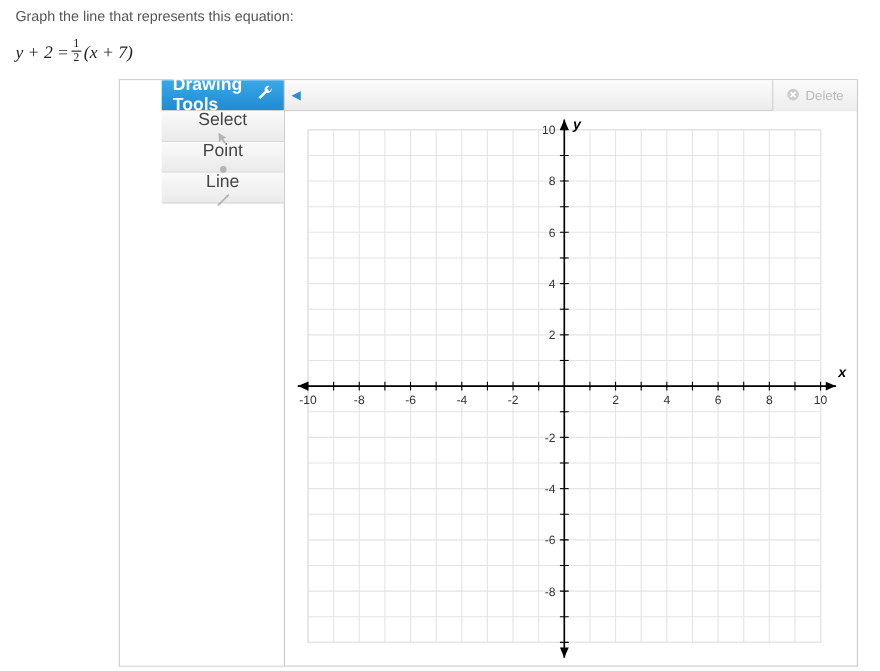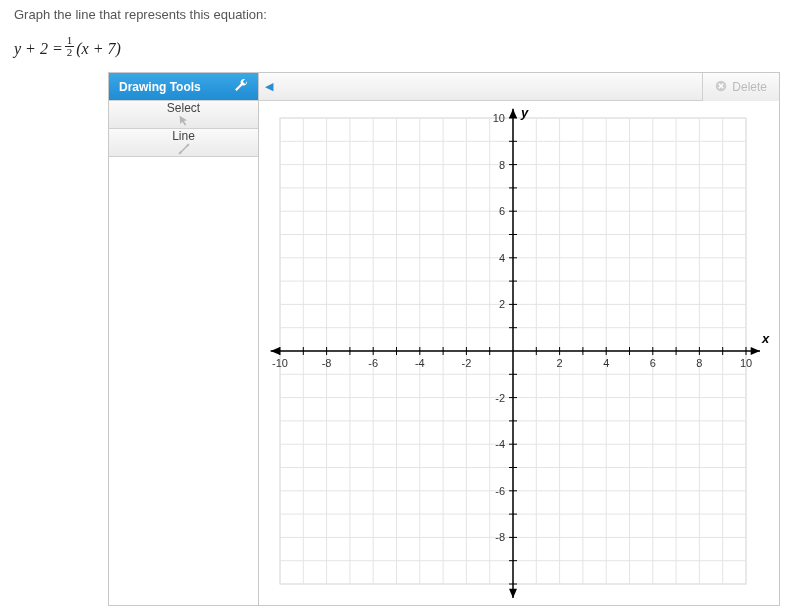--- a/index.html
+++ b/index.html
@@ -12,21 +12,22 @@
 
   .widget-wrap { padding-left: 108px; }
   .widget { border: 1px solid #c8c8c8; width: 672px; height: 534px; display: flex; position: relative; background: #fff; }
 
   
   .sidebar { width: 150px; border-right: 1px solid #c8c8c8; background: #fff; }
   .sb-header,
   .sb-item {
     display: flex; justify-content: space-between; align-items: center;
     height: 28px; padding: 0 10px; border-bottom: 1px solid #d0d0d0;
-    font-size: 12px;
+    font-size: 16px;
+    margin-left: 38px;
   }
   .sb-header {
     background: linear-gradient(#3aa7e6, #1f8cd4);
     color: #fff; font-weight: bold;
   }
   .sb-item {
     background: linear-gradient(#fafafa, #eaeaea);
     color: #444; cursor: pointer; flex-direction: column;
   }
   .sb-icon { opacity: 0.55; }
@@ -84,20 +85,28 @@
           <svg width="14" height="14" viewBox="0 0 16 16">
               <path fill="#fff" d="M14.7 3.3a4 4 0 0 1-5.2 5L3 14.8 1.2 13l6.5-6.5A4 4 0 0 1 12.7 1.3l-2.5 2.5 1 2 2 1z"></path>
             </svg>
         </span>
       </div>
       <div class="sb-item">
         <span>Select</span>
         <span class="sb-icon">
           <svg width="12" height="12" viewBox="0 0 16 16">
               <path fill="#888" d="M2 1l10 6-4 1 3 5-2 1-3-5-3 3z"></path>
+            </svg>
+        </span>
+      </div>
+      <div class="sb-item">
+        <span>Point</span>
+        <span class="sb-icon">
+          <svg width="12" height="12" viewBox="0 0 12 12">
+              <circle cx="6" cy="6" r="3" fill="#888"></circle>
             </svg>
         </span>
       </div>
       <div class="sb-item">
         <span>Line</span>
         <span class="sb-icon">
           <svg width="12" height="12" viewBox="0 0 12 12">
               <line x1="1" y1="11" x2="11" y2="1" stroke="#888" stroke-width="1.5"></line>
               <polygon points="11,1 8,2 10,4" fill="#888"></polygon>
               <polygon points="1,11 4,10 2,8" fill="#888"></polygon>

